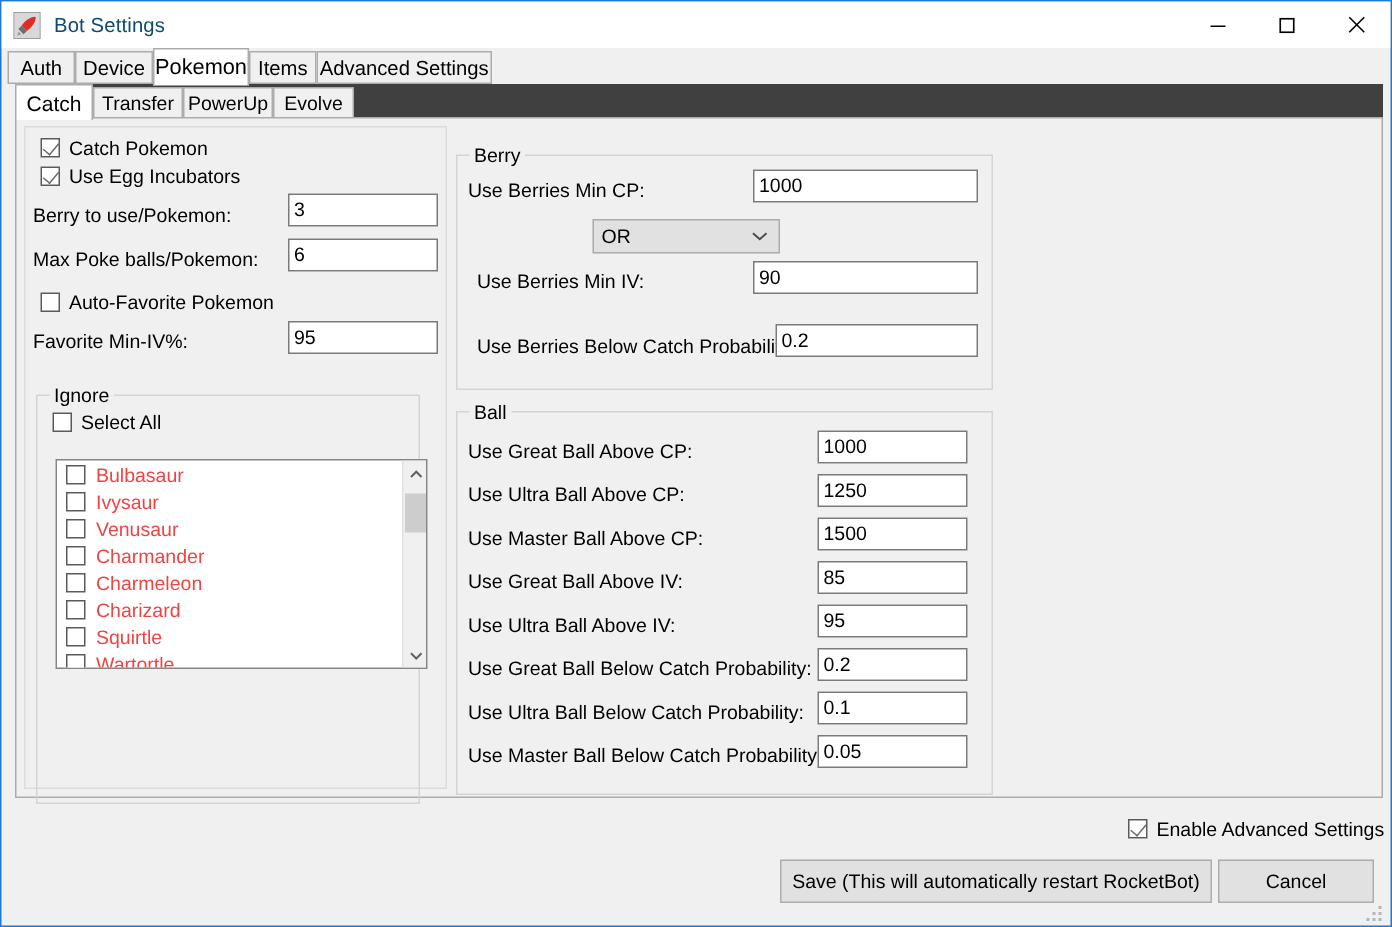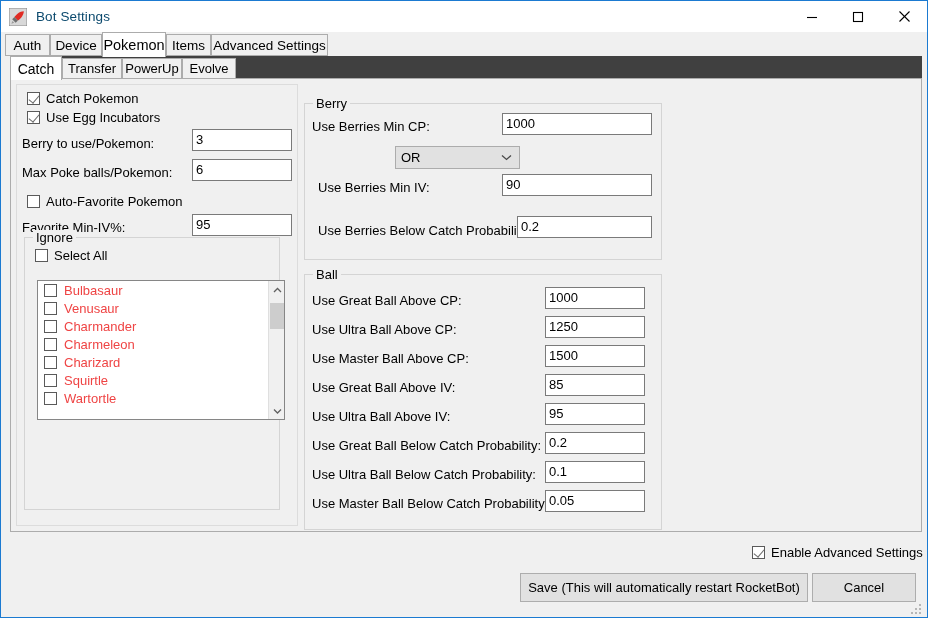--- a/index.html
+++ b/index.html
@@ -377,32 +377,36 @@
       <div class="txtbox" style="left:175px; top:74px; width:100px; height:22px;">6</div>
 
       <div class="chk" style="left:10px; top:109px;">
         <span class="chkbox"></span>
         <span>Auto-Favorite Pokemon</span>
       </div>
 
       <div class="lbl" style="left:5px; top:135px;">Favorite Min-IV%:</div>
       <div class="txtbox" style="left:175px; top:129px; width:100px; height:22px;">95</div>
 
-      <div class="groupbox" style="left:7px; top:152px; width:256px; height:273px;">
+      <div class="groupbox" style="left:7px; top:178px; width:256px; height:273px;">
         <span class="gb-title">Ignore</span>
 
         <div class="chk" style="left:10px; top:10px;">
           <span class="chkbox"></span>
           <span>Select All</span>
         </div>
 
         <div id="pokelist">
           <div class="poke-row">
               <span class="chkbox"></span>
               <span>Bulbasaur</span>
+            </div>
+          <div class="poke-row">
+              <span class="chkbox"></span>
+              <span>Ivysaur</span>
             </div>
           <div class="poke-row">
               <span class="chkbox"></span>
               <span>Venusaur</span>
             </div>
           <div class="poke-row">
               <span class="chkbox"></span>
               <span>Charmander</span>
             </div>
           <div class="poke-row">

